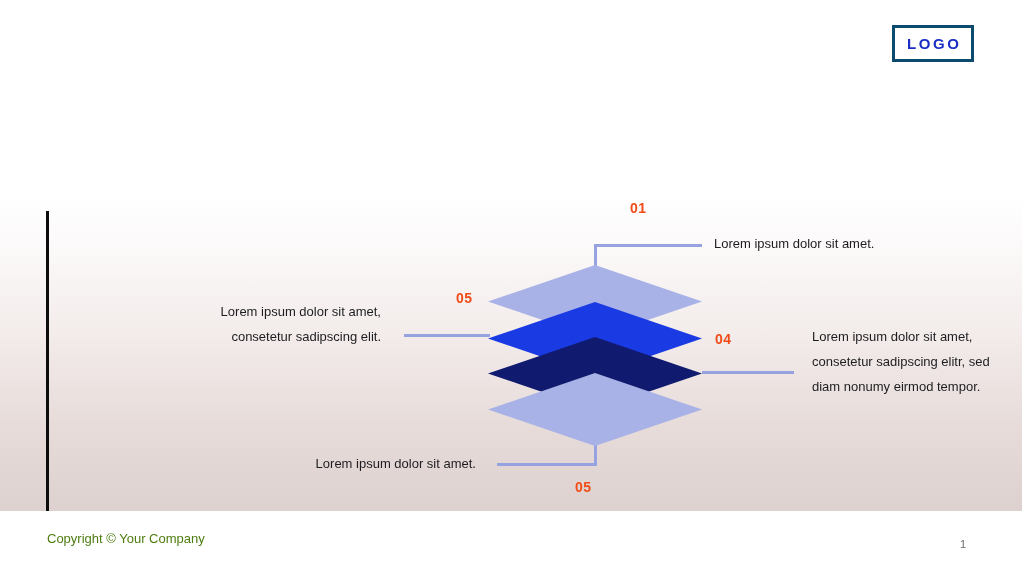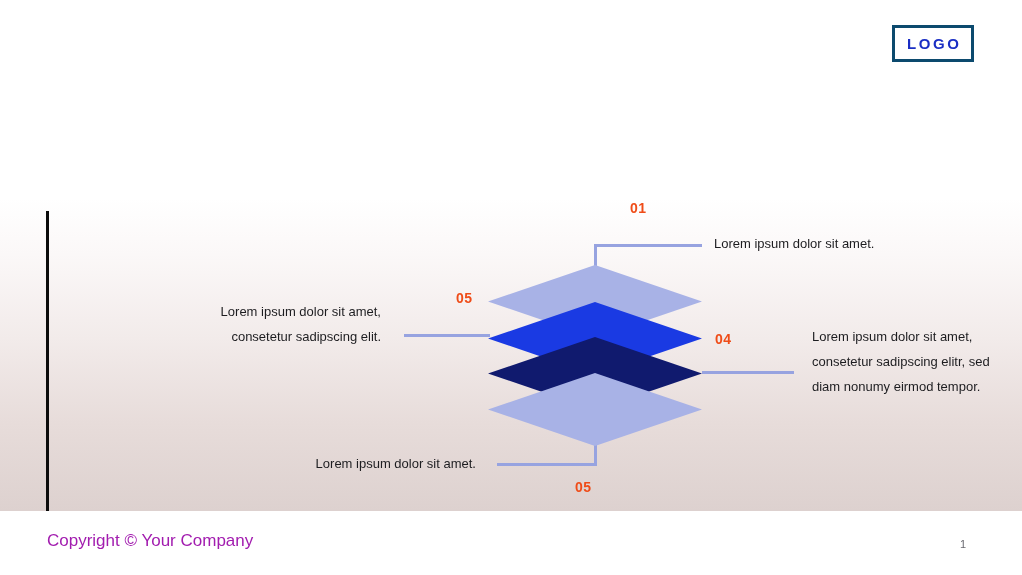--- a/index.html
+++ b/index.html
@@ -142,22 +142,22 @@
   .t1 { left: 714px; top: 231px; width: 290px; text-align: left; white-space: nowrap; }
   .t2 { left: 200px; top: 299px; width: 181px; text-align: right; }
   .t3 { left: 812px; top: 324px; width: 190px; text-align: left; }
   .t4 { left: 150px; top: 451px; width: 326px; text-align: right; white-space: nowrap; }
 
   
   .footer-copy {
     position: absolute;
     left: 47px;
     top: 531px;
-    font-size: 17px;
-    color: #a21caf;
+    font-size: 13px;
+    color: #4d7c0f;
   }
   .footer-page {
     position: absolute;
     left: 960px;
     top: 538px;
     font-size: 11px;
     color: #6a6a70;
   }
 </style>
 </head>

